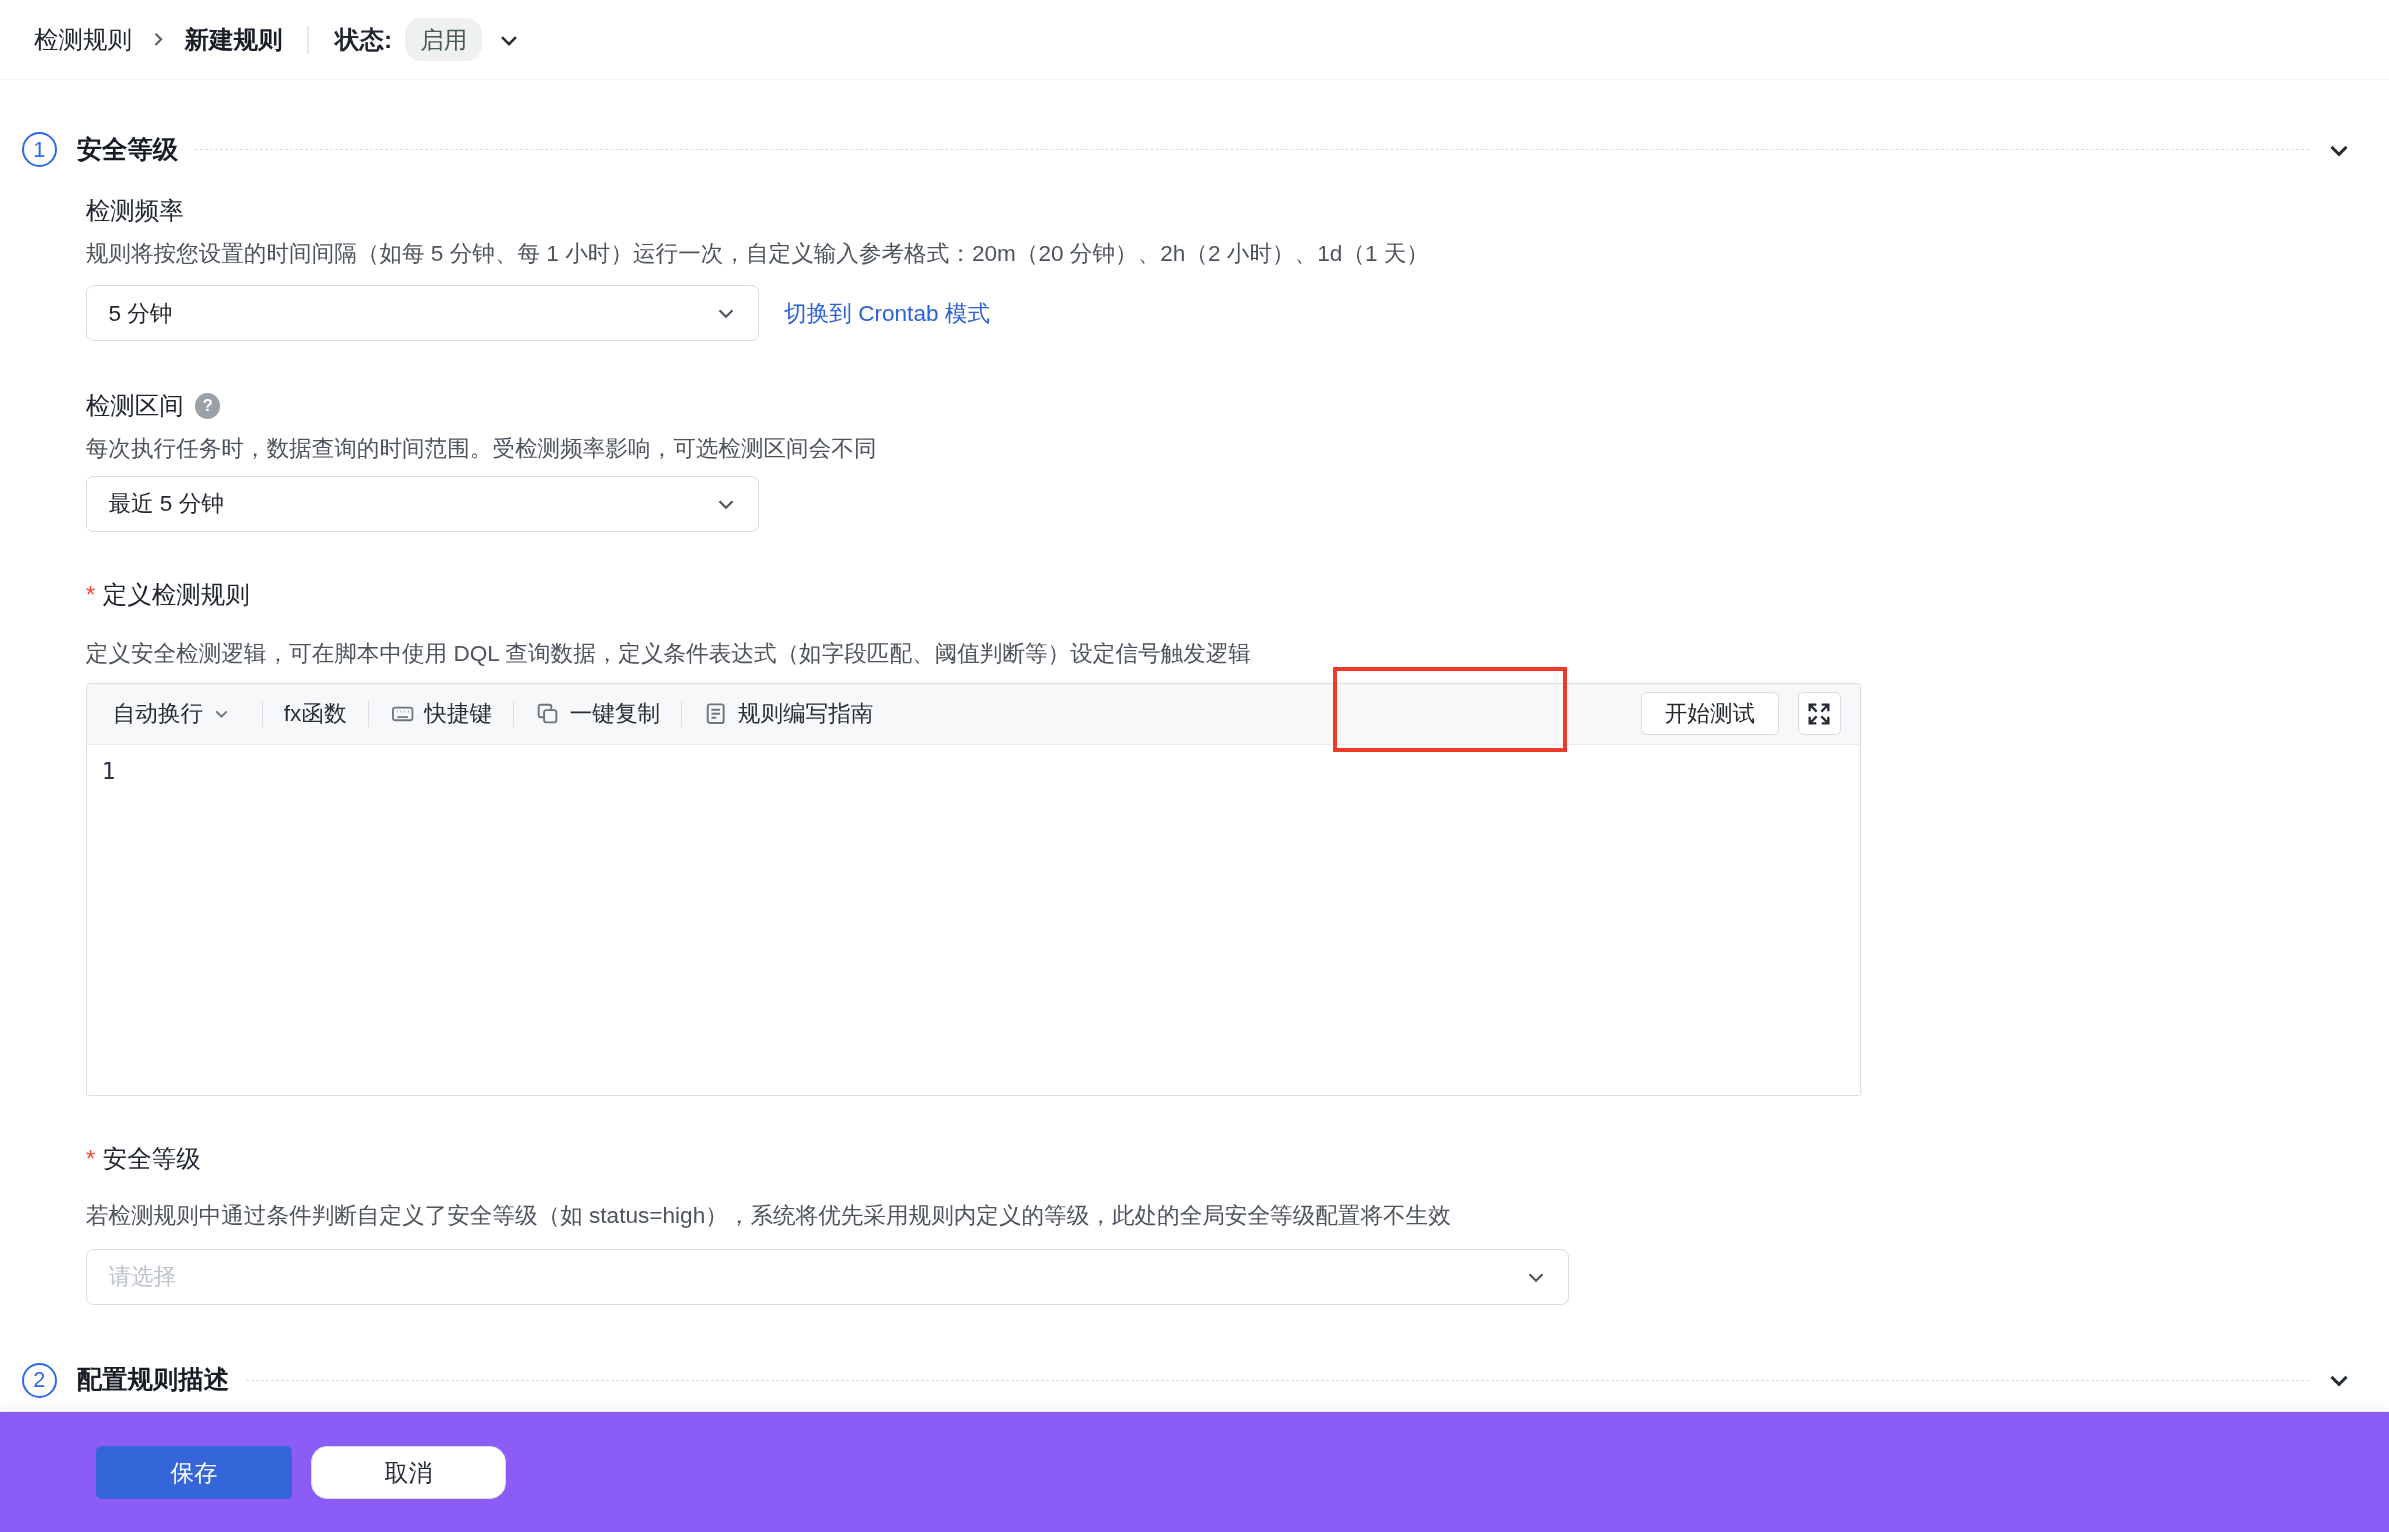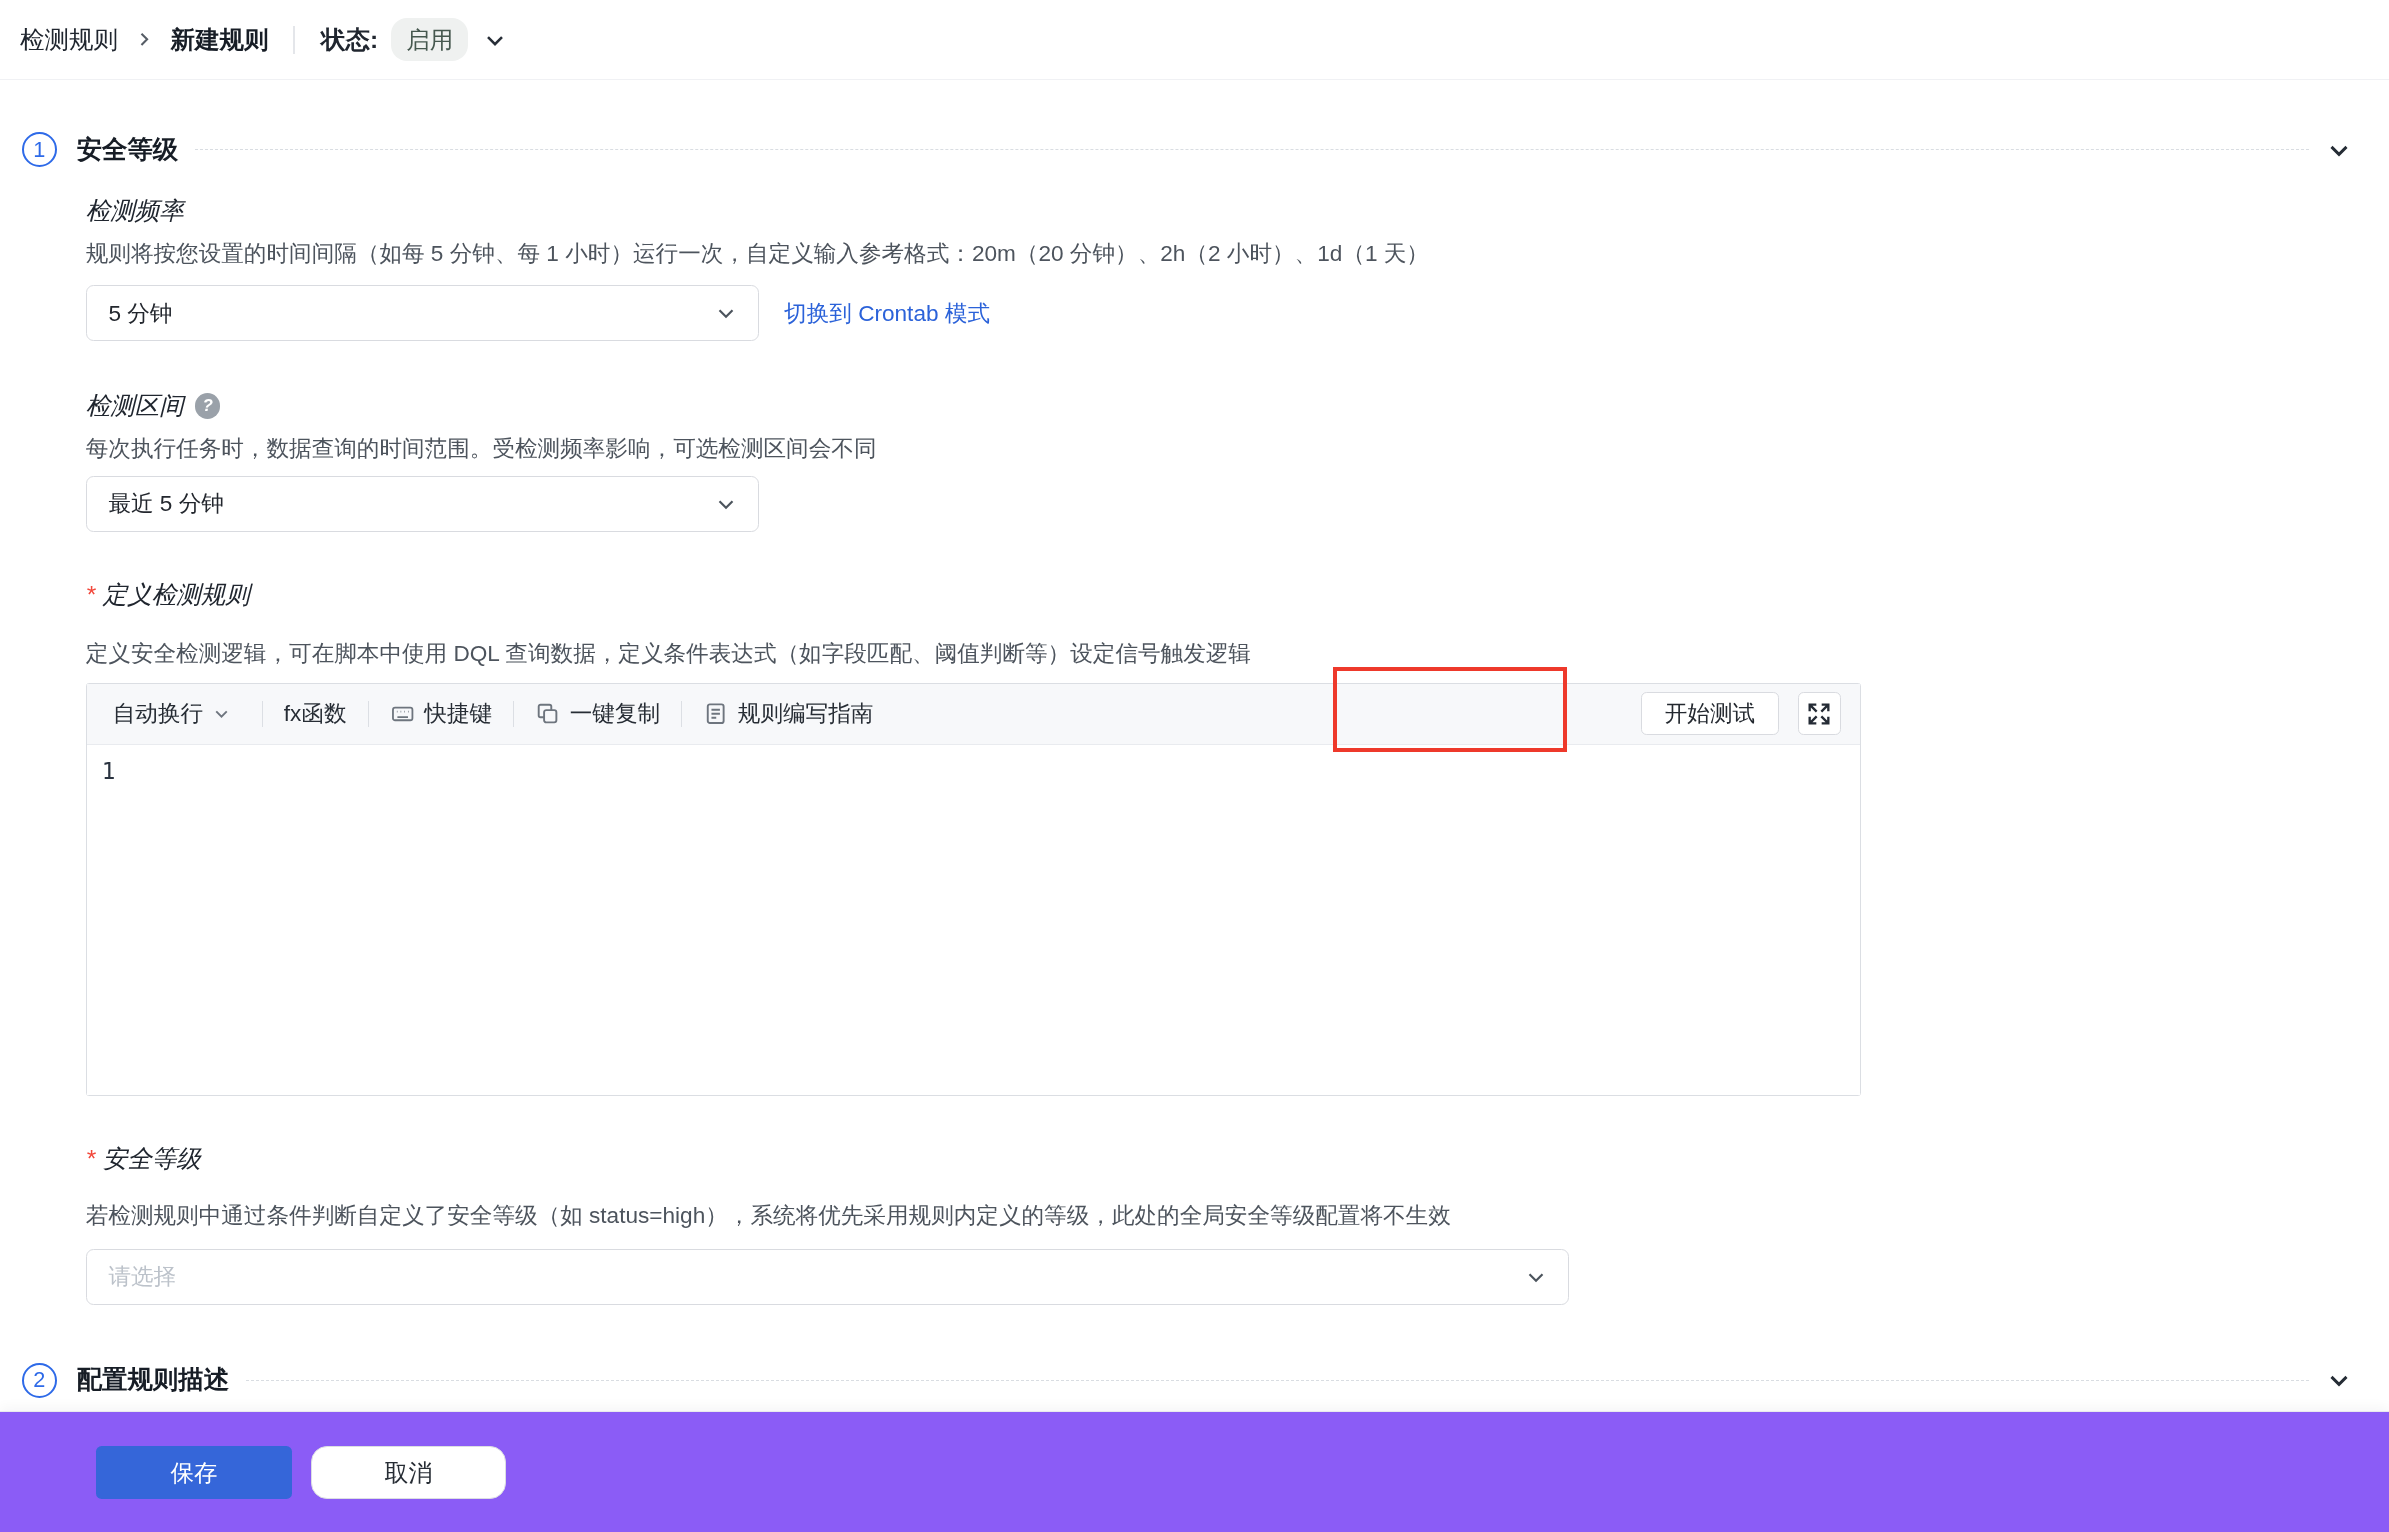--- a/index.html
+++ b/index.html
@@ -1,40 +1,40 @@
 <!DOCTYPE html>
 <html style="font-size:15px"><head>
 <meta charset="utf-8">
 <style>
   html,body{margin:0;padding:0;background:#fff;}
   body{font-family:"Liberation Sans","DejaVu Sans",sans-serif;color:#1e252e;}
   .page{position:relative;width:2390px;height:1533px;background:#fff;overflow:hidden;}
 
   
-  .topbar{height:79px;border-bottom:0.9px solid #f0f1f4;display:flex;align-items:center;padding-left:20px;}
+  .topbar{height:79px;border-bottom:0.9px solid #f0f1f4;display:flex;align-items:center;padding-left:34px;}
   .crumbs{display:flex;align-items:center;font-size:24.5px;}
   .crumb-root{color:#20262f;cursor:pointer;}
   .crumb-sep{margin:0 15px;display:flex;align-items:center;}
   .crumb-cur{font-weight:bold;color:#171d26;}
   .vdiv{width:1.9px;height:28px;background:#e4e6ea;margin:0 26px 0 24.5px;}
   .status-label{font-size:24.5px;color:#20262f;font-weight:bold;}
   .status-badge{display:inline-flex;align-items:center;height:43px;padding:0 15px;border-radius:16px;
     background:#eff1f0;color:#46584f;font-size:23.5px;margin:0 13px 0 13px;cursor:pointer;}
 
   
   .main{padding:0 36px 0 21.7px;}
   .sec-header{display:flex;align-items:center;margin-top:52px;height:35px;}
   .num{width:35px;height:35px;box-sizing:border-box;border:2.4px solid #2e6ae8;border-radius:50%;
     color:#2e6ae8;font-size:21.7px;display:flex;align-items:center;justify-content:center;flex:none;}
   .sec-title{font-size:25.4px;font-weight:bold;color:#171d26;margin-left:20px;white-space:nowrap;}
   .dotline{flex:1;border-top:1.9px dashed #d9dde2;margin:0 15px 0 17px;}
   .sec-chev{flex:none;display:flex;cursor:pointer;}
 
   .fields{padding-left:64px;}
-  .field-label{margin-top:28px;font-size:24.5px;color:#20262f;line-height:32px;display:flex;align-items:center;font-style:italic;}
+  .field-label{margin-top:28px;font-size:24.5px;color:#20262f;line-height:32px;display:flex;align-items:center;}
   .field-label.gap-lg{margin-top:49px;}
   .field-label.gap-xl{margin-top:47px;}
   .star{color:#f2483b;margin-right:7.5px;}
   .help{width:25.4px;height:25.4px;border-radius:50%;background:#9aa1a9;color:#fff;font-size:17px;font-weight:bold;
     display:inline-flex;align-items:center;justify-content:center;margin-left:11.3px;cursor:pointer;}
   .desc{margin-top:12.2px;font-size:22.6px;line-height:29px;color:#4d545d;}
   .desc.gap-lg{margin-top:28px;}
   .desc.gap-md{margin-top:26px;}
 
   .select{box-sizing:border-box;width:673px;height:56px;margin-top:17px;border:0.9px solid #d9dbe0;border-radius:7.5px;

